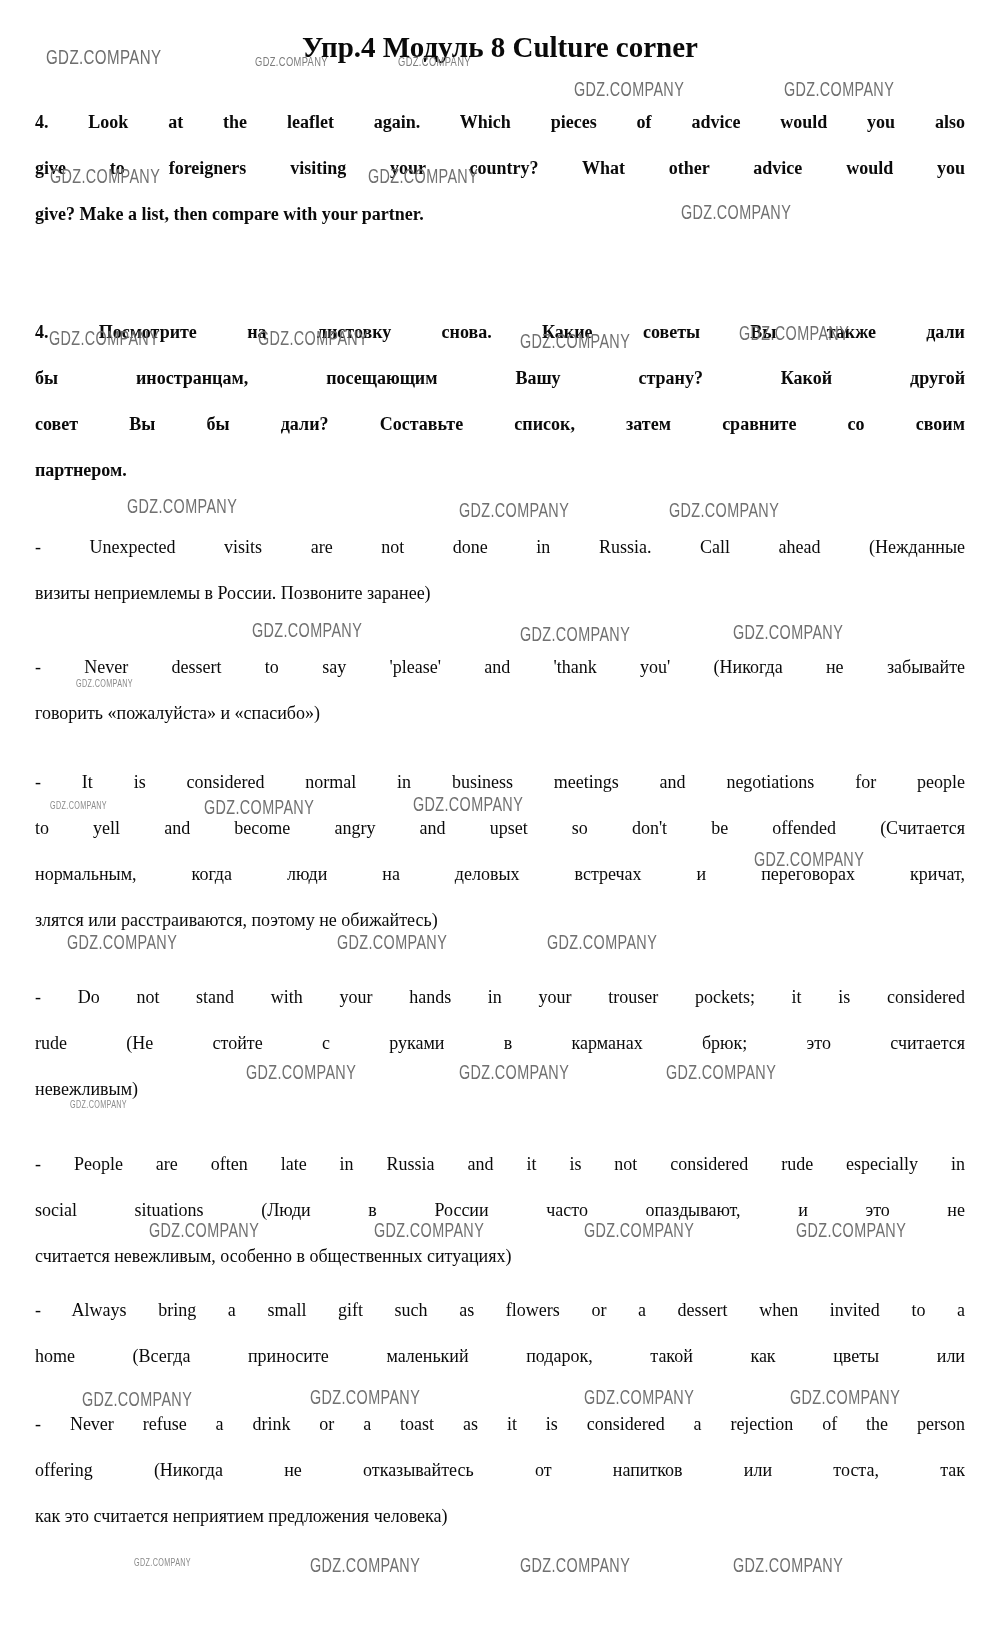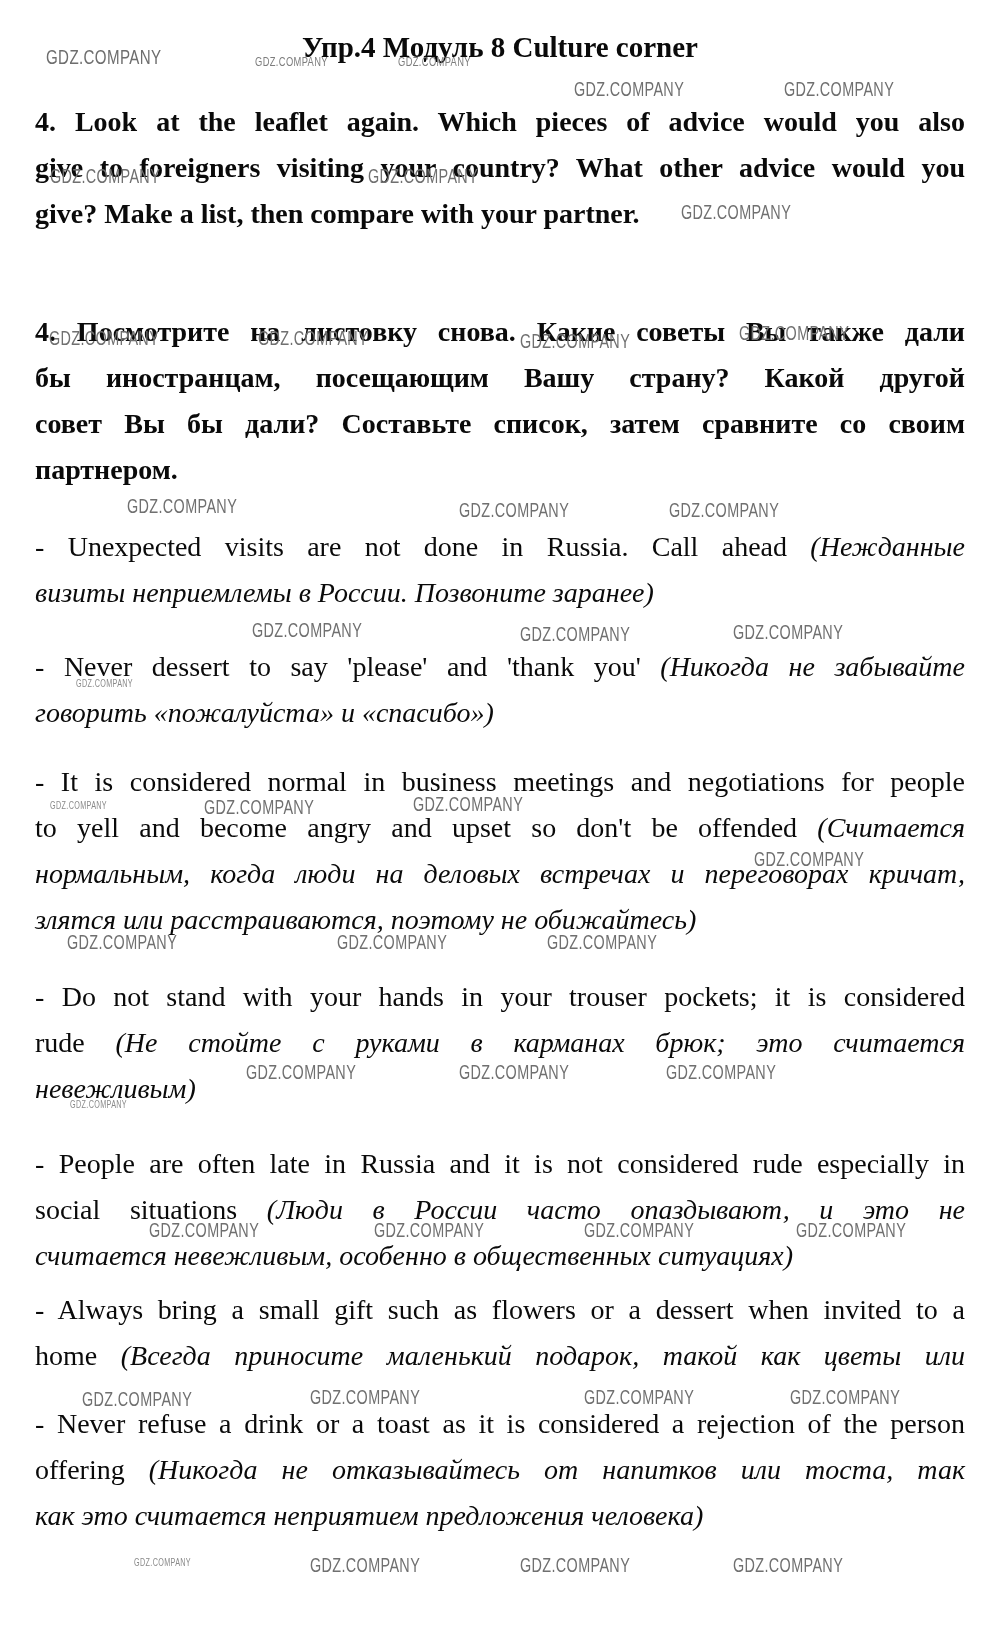--- a/index.html
+++ b/index.html
@@ -21,36 +21,35 @@
   }
   .title {
     margin: 0;
     font-size: 29px;
     line-height: 42px;
     font-weight: bold;
     text-align: center;
     color: #0a0a0a;
   }
   .block {
-    font-size: 28px;
+    font-size: 18px;
     line-height: 46px;
     text-align: justify;
   }
   .block.bold {
     font-weight: bold;
   }
   .line {
     text-align: justify;
     white-space: normal;
   }
   .line.j {
     text-align-last: justify;
   }
   .italic {
-    font-style: italic;
   }
   
   [data-name="task-paragraph-english"] { margin-top: 31px; }
   [data-name="task-paragraph-russian"] { margin-top: 72px; }
   [data-name="advice-item-1"] { margin-top: 31px; }
   [data-name="advice-item-2"] { margin-top: 28px; }
   [data-name="advice-item-3"] { margin-top: 23px; }
   [data-name="advice-item-4"] { margin-top: 31px; }
   [data-name="advice-item-5"] { margin-top: 29px; }
   [data-name="advice-item-6"] { margin-top: 8px; }

